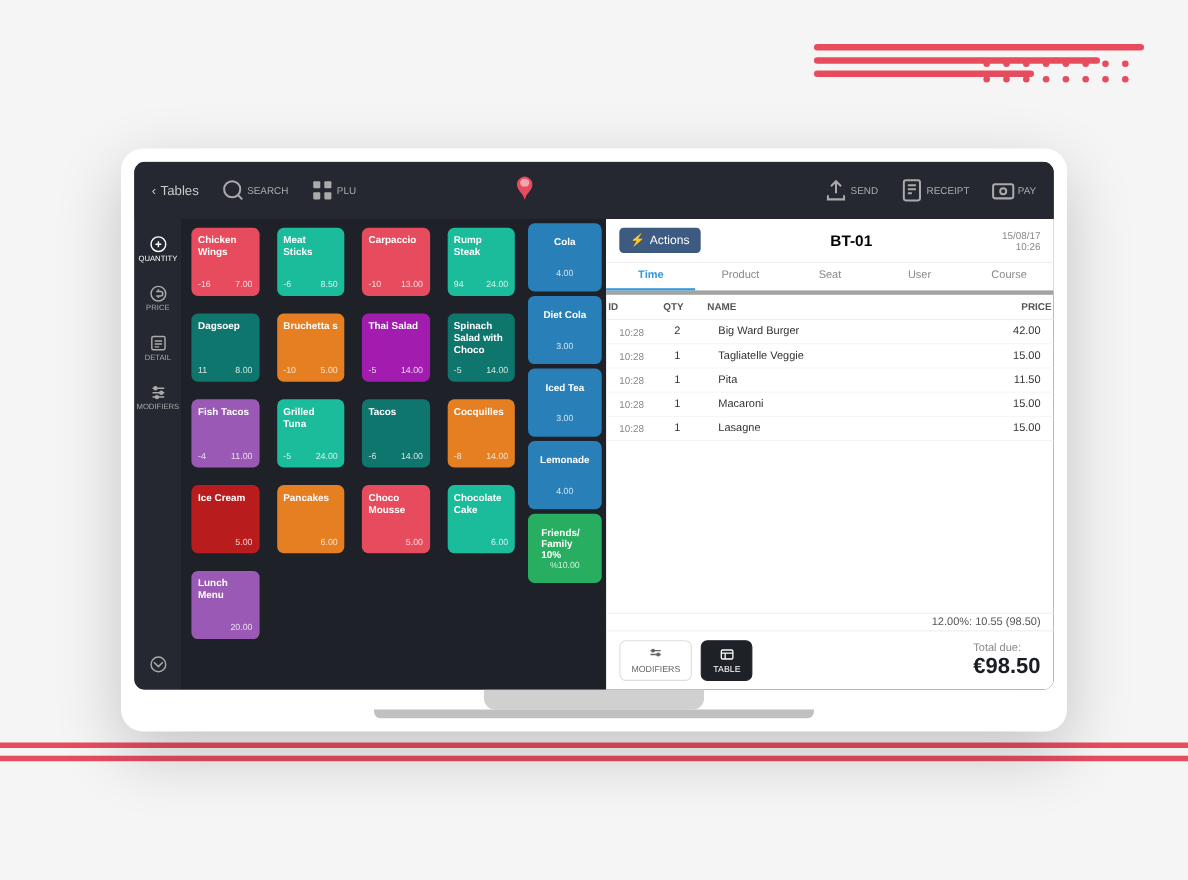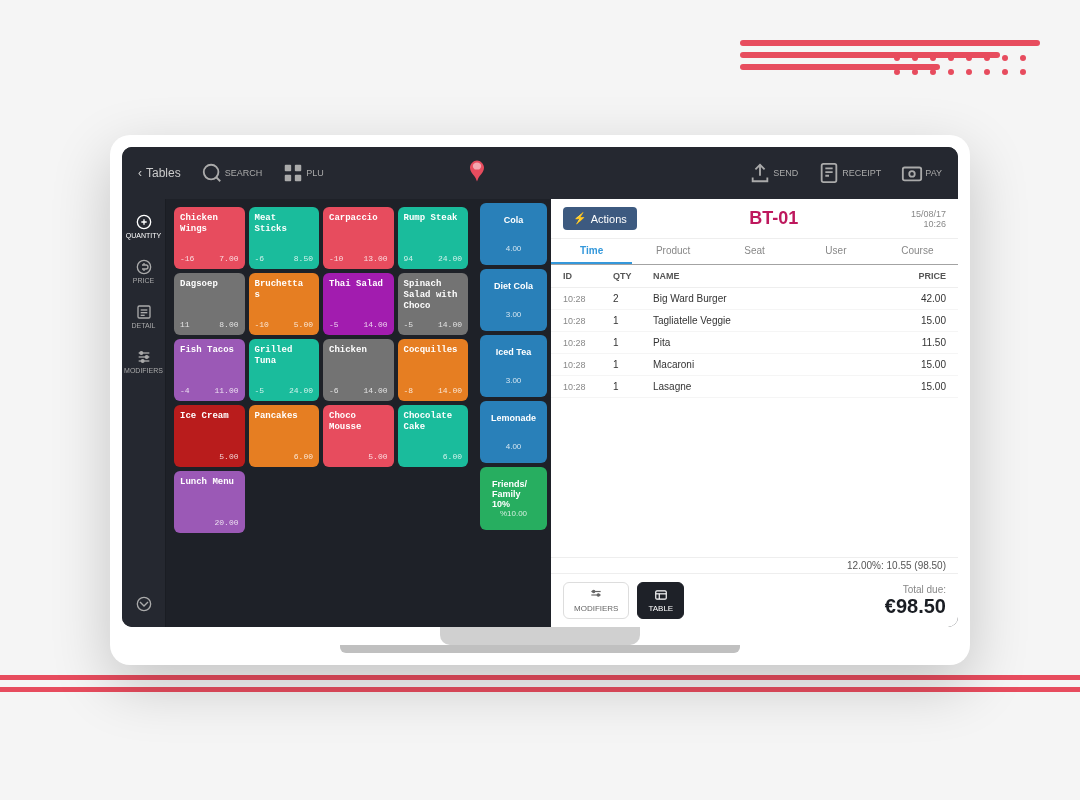--- a/index.html
+++ b/index.html
@@ -184,22 +184,21 @@
     
     .menu-area {
       width: 310px;
       background: #1e2128;
       padding: 8px;
       overflow-y: auto;
     }
     .menu-grid {
       display: grid;
       grid-template-columns: repeat(4, 1fr);
-      gap: 4px;
-      font-family: Liberation Mono, monospace;
+      gap: 16px;
     }
     .menu-item {
       border-radius: 6px;
       padding: 6px;
       cursor: pointer;
       position: relative;
       min-height: 62px;
       display: flex;
       flex-direction: column;
       justify-content: space-between;
@@ -212,21 +211,21 @@
     }
     .menu-item-numbers {
       display: flex;
       justify-content: space-between;
       font-size: 8px;
       color: rgba(255,255,255,0.8);
       margin-top: auto;
     }
     .menu-item.red { background: #e74c5e; }
     .menu-item.teal { background: #1abc9c; }
-    .menu-item.blue { background: #737373; }
+    .menu-item.blue { background: #0f766e; }
     .menu-item.orange { background: #e67e22; }
     .menu-item.green { background: #a21caf; }
     .menu-item.purple { background: #9b59b6; }
     .menu-item.yellow { background: #b91c1c; }
 
     
     .drinks-panel {
       width: 75px;
       background: #1e2128;
       padding: 4px;
@@ -269,55 +268,55 @@
       border: none;
       border-radius: 4px;
       padding: 5px 10px;
       font-size: 11px;
       display: flex;
       align-items: center;
       gap: 4px;
       cursor: pointer;
     }
     .order-table-id {
-      font-size: 18px;
+      font-size: 14px;
       font-weight: 700;
-      color: #be185d;
+      color: #000000;
       margin: 0 auto;
     }
     .order-datetime {
       font-size: 9px;
       color: #888;
       text-align: right;
     }
 
     .order-tabs {
       display: flex;
-      border-bottom: 1px solid #a3a3a3;
+      border-bottom: 4px solid #a3a3a3;
       background: #fff;
     }
     .order-tab {
       flex: 1;
       text-align: center;
       padding: 6px 4px;
       font-size: 10px;
       color: #888;
       cursor: pointer;
       border-bottom: 2px solid transparent;
     }
     .order-tab.active {
       color: #3498db;
       border-bottom: 2px solid #3498db;
       font-weight: 600;
     }
 
     .order-table-header {
       display: grid;
       grid-template-columns: 50px 40px 1fr 60px;
-      padding: 6px 12px;
+      padding: 6px 2px;
       font-size: 9px;
       font-weight: 700;
       color: #555;
       border-bottom: 1px solid #eee;
     }
 
     .order-items {
       flex: 1;
       overflow-y: auto;
     }
@@ -364,21 +363,20 @@
       color: #666;
       background: #fff;
     }
     .footer-btn.active-btn {
       background: #1e2128;
       color: #fff;
       border-color: #1e2128;
     }
     .footer-btn svg { width: 14px; height: 14px; }
     .total-section {
-      text-align: right;
     }
     .total-label { font-size: 10px; color: #888; }
     .total-amount { font-size: 20px; font-weight: 700; color: #1a1d23; }
   </style>
 </head>
 <body>
 
 <div class="bg-deco">
   <div class="bg-deco-lines">
     <div class="bg-deco-line" style="width:300px"></div>
@@ -585,21 +583,21 @@
     </div>
   </div>
               <div class="menu-item teal">
     <span class="menu-item-name">Grilled Tuna</span>
     <div class="menu-item-numbers">
       <span>-5</span>
       <span>24.00</span>
     </div>
   </div>
               <div class="menu-item blue">
-    <span class="menu-item-name">Chicken</span>
+    <span class="menu-item-name">Tacos</span>
     <div class="menu-item-numbers">
       <span>-6</span>
       <span>14.00</span>
     </div>
   </div>
               <div class="menu-item orange">
     <span class="menu-item-name">Cocquilles</span>
     <div class="menu-item-numbers">
       <span>-8</span>
       <span>14.00</span>

